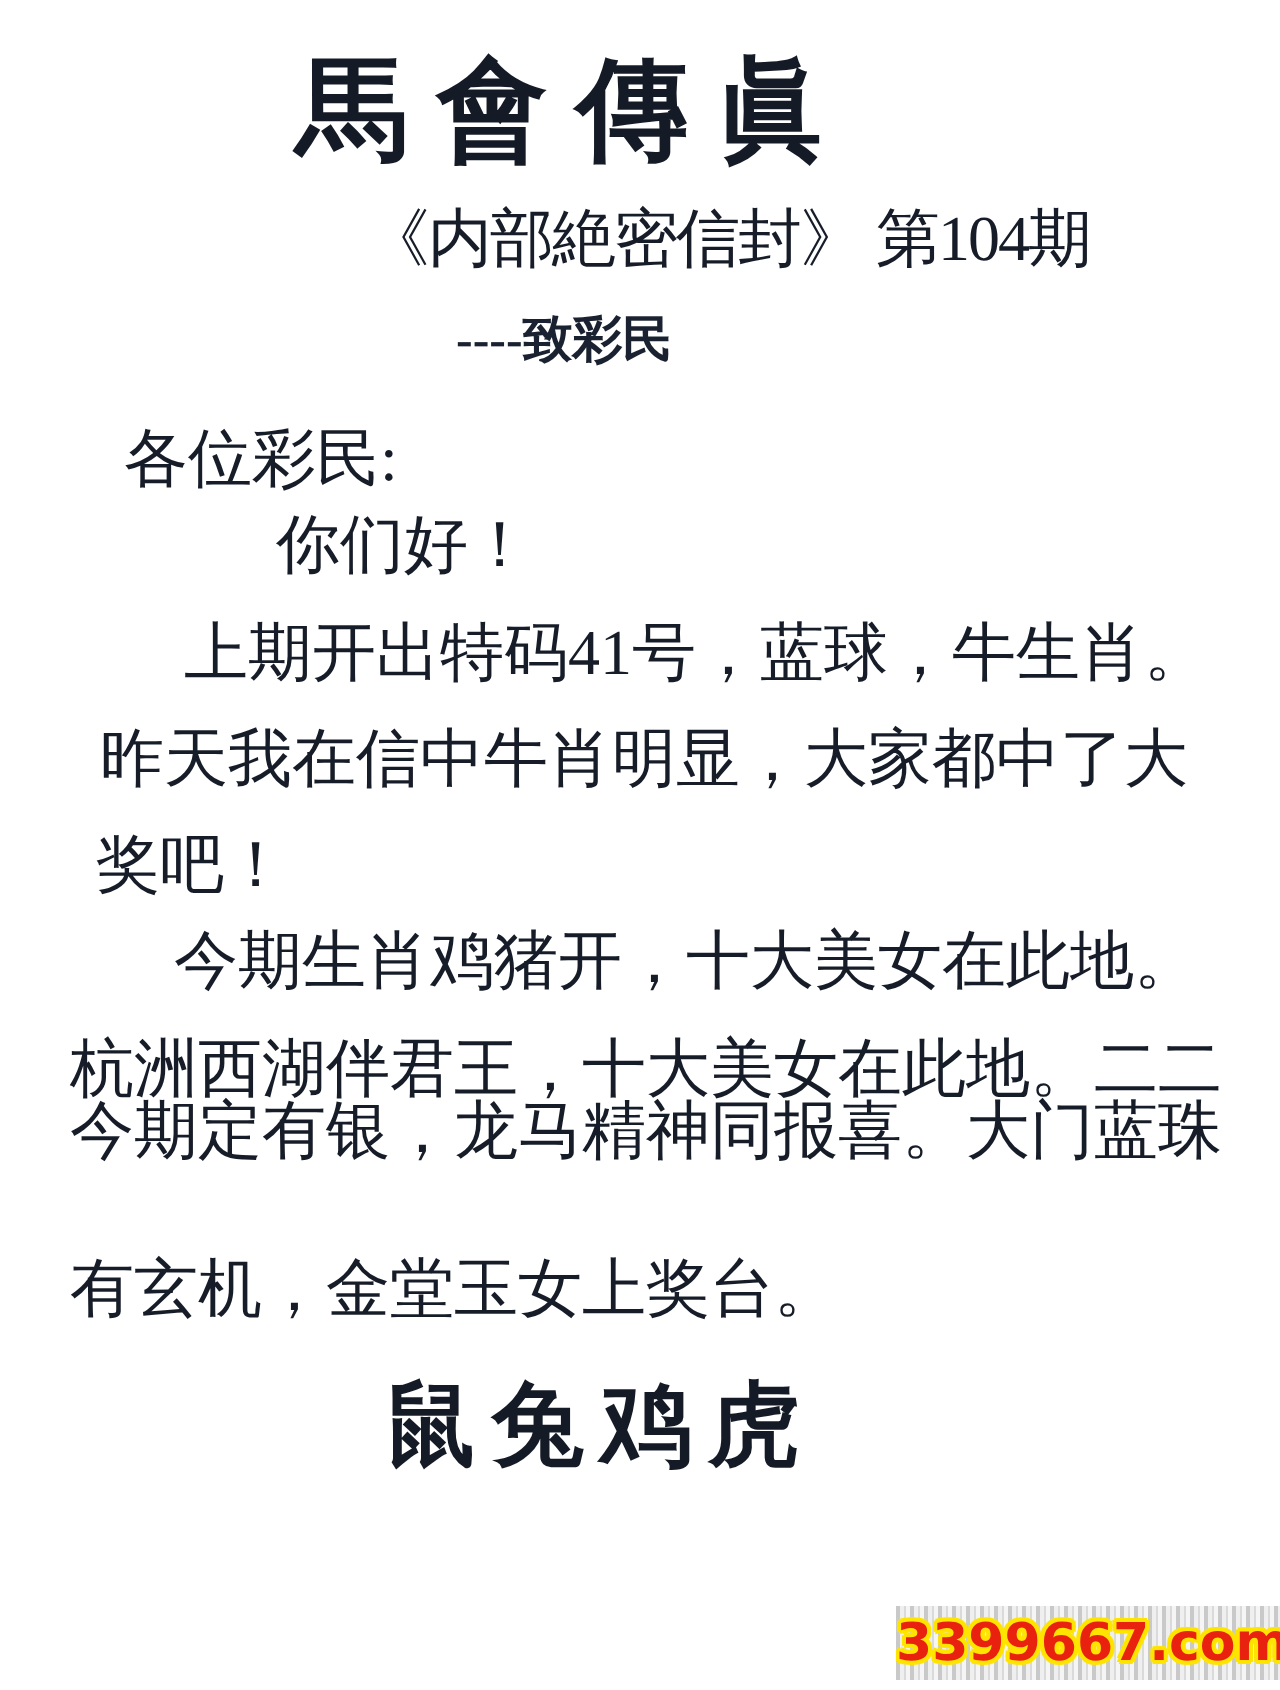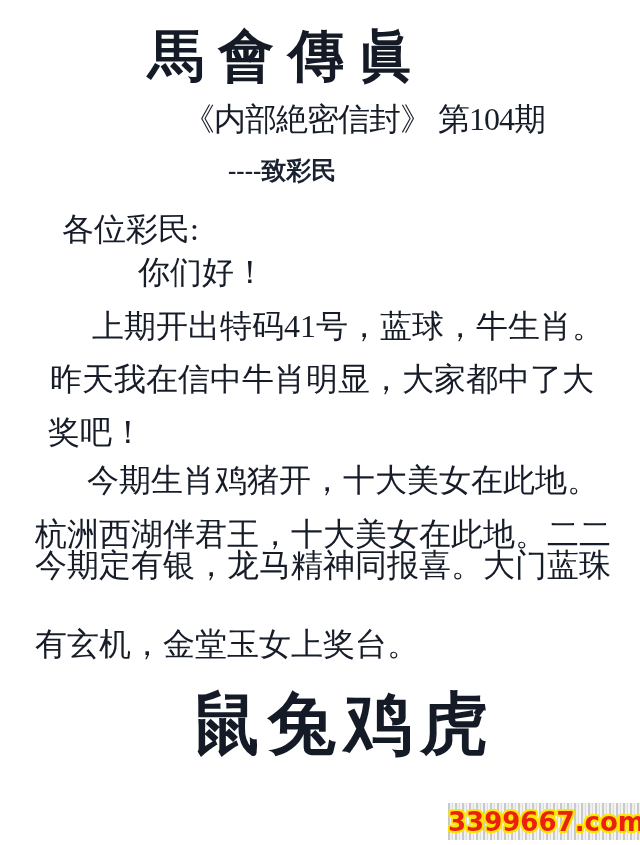--- a/index.html
+++ b/index.html
@@ -41,21 +41,21 @@
   .l1 { left: 92px; top: 309px; }
   .l2 { left: 50px; top: 362px; }
   .l3 { left: 48px; top: 415px; }
   .l4 { left: 87px; top: 463px; }
   .l5 { left: 35px; top: 517px; }
   .l6 { left: 35px; top: 548px; }
   .l7 { left: 35px; top: 627px; }
 
   .zodiac {
     left: 192px; top: 688px;
-    font-size: 68px; font-weight: 600;
+    font-size: 46px; font-weight: 600;
     letter-spacing: 8px;
     color: #141a26;
   }
 
   .result {
     left: 55px; top: 781px;
     font-size: 28px;
     color: #161c28;
   }
   .result .nums { word-spacing: 7px; }

